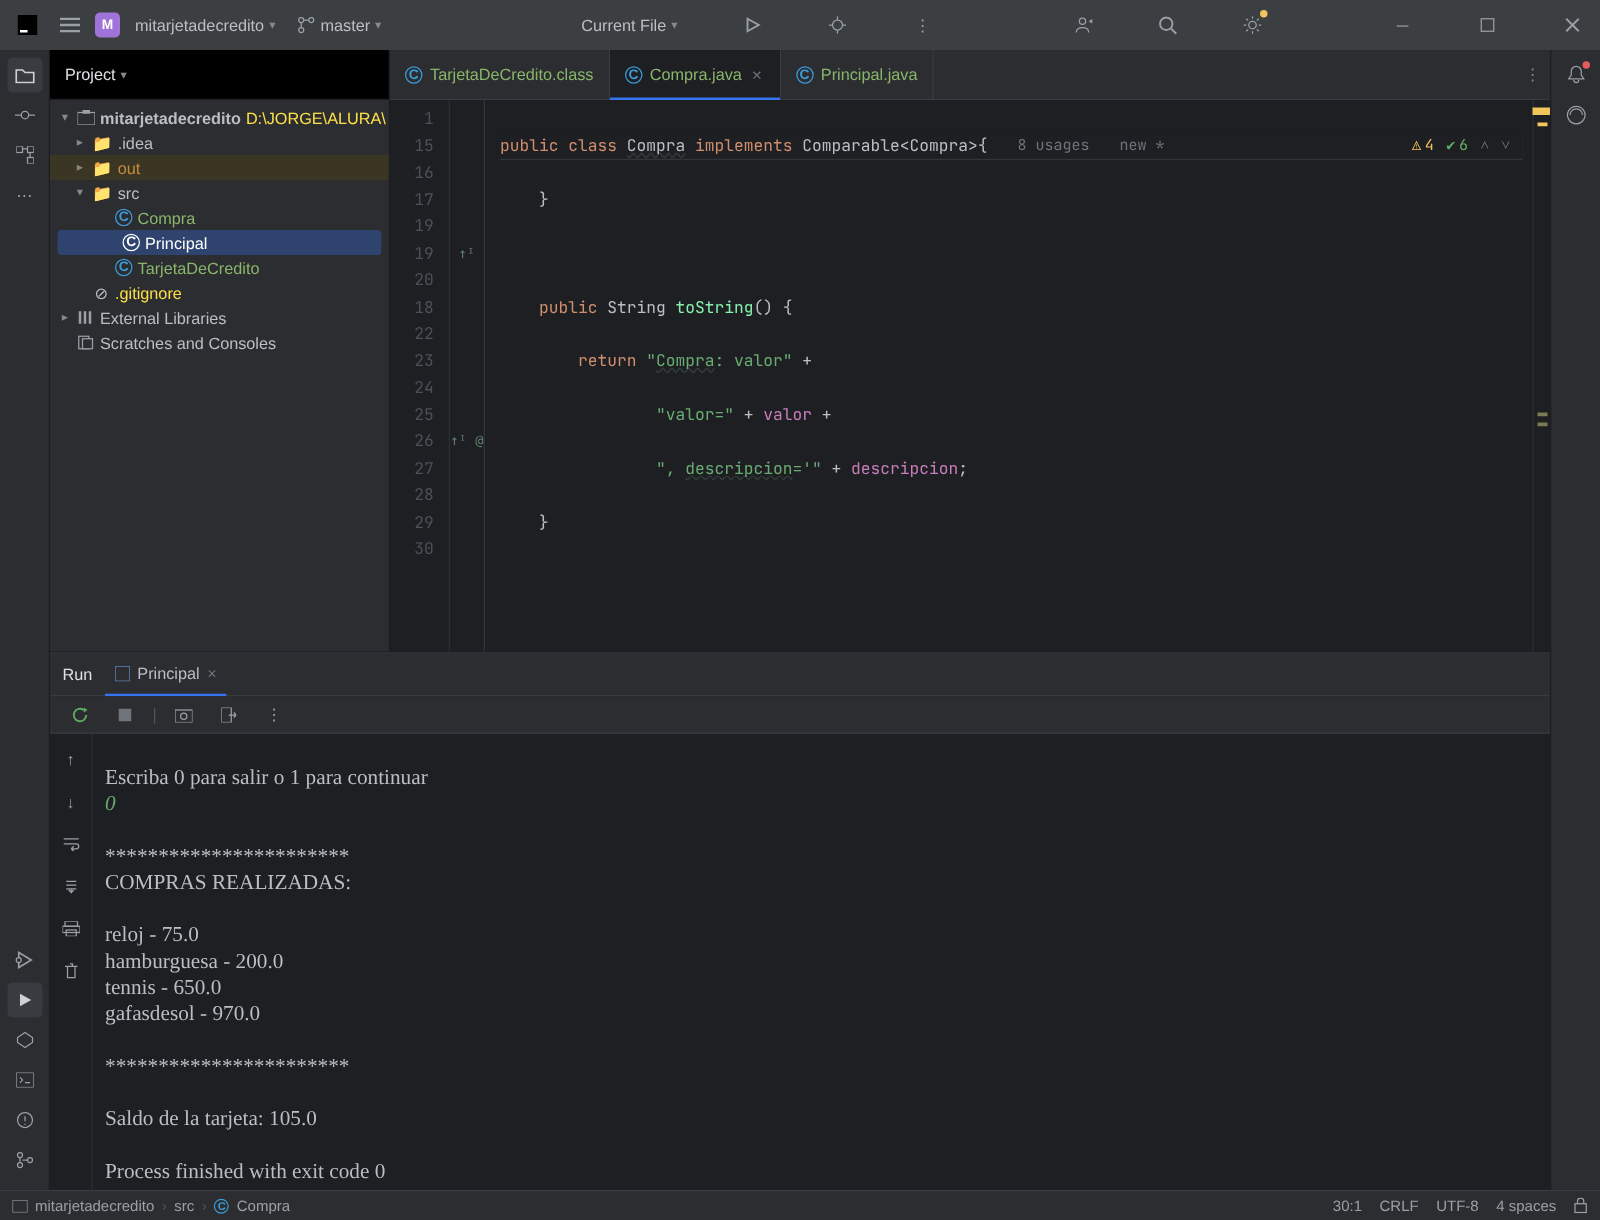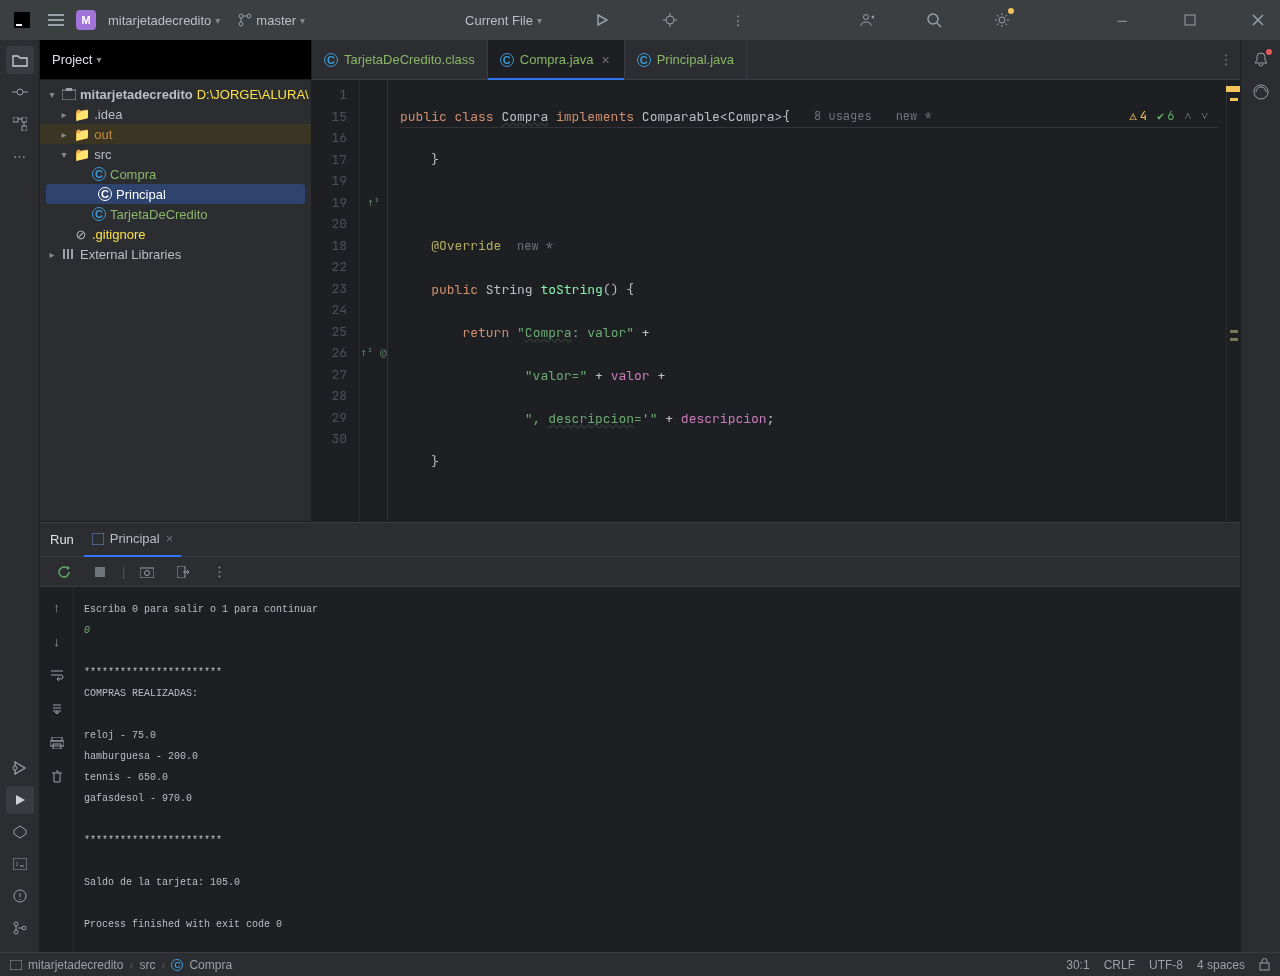--- a/index.html
+++ b/index.html
@@ -129,22 +129,22 @@
 .run-panel {
   height: 430px; background:#1e1f22; display:flex; flex-direction:column; border-top:1px solid #393b40;
 }
 .run-header { height:34px; background:#2b2d30; display:flex; align-items:center; padding:0 10px; gap:10px; border-bottom:1px solid #393b40;}
 .run-header .run-title { color:#dfe1e5; font-weight:500;}
 .run-tab { display:flex; align-items:center; gap:6px; padding:0 8px; height:34px; border-bottom:2px solid #3574f0;}
 .run-toolbar { height:30px; background:#2b2d30; display:flex; align-items:center; padding:0 10px; gap:8px; border-bottom:1px solid #393b40;}
 .run-body { flex:1; display:flex; min-height:0; }
 .run-left { width:34px; display:flex; flex-direction:column; align-items:center; gap:6px; padding-top:6px; border-right:1px solid #2b2d30;}
 .run-out {
-  flex:1; font-family:Liberation Mono, monospace; font-size:10px; line-height:21px;
-  padding:12px 10px; white-space:pre; overflow:hidden; color:#bcbec4;
+  flex:1; font-family:Liberation Serif, serif; font-size:17px; line-height:21px;
+  padding:24px 10px; white-space:pre; overflow:hidden; color:#bcbec4;
 }
 .run-out .inp { color:#6aab73; font-style:italic;}
 
 .statusbar {
   height:24px; background:#2b2d30; border-top:1px solid #393b40;
   display:flex; align-items:center; padding:0 10px; gap:8px; font-size:12px; color:#9aa0a6;
 }
 .statusbar .crumb { display:flex; align-items:center; gap:6px;}
 .statusbar .right { margin-left:auto; display:flex; gap:14px; align-items:center;}
 .sep { color:#555; }
@@ -346,20 +346,28 @@
           <div class="tree-row indent2">
               <span style="width:14px;text-align:center">⊘</span>
               <span class="dim">.gitignore</span>
             </div>
           <div class="tree-row">
               <span class="tw">▸</span>
               <svg width="14" height="12">
                 <path d="M2 1v10M6 1v10M10 1v10" stroke="#9aa0a6" stroke-width="2"></path>
               </svg>
               <span>External Libraries</span>
+            </div>
+          <div class="tree-row">
+              <span class="tw"> </span>
+              <svg width="14" height="12">
+                <rect x="1" y="1" width="8" height="10" fill="none" stroke="#9aa0a6"></rect>
+                <rect x="4" y="3" width="8" height="8" fill="#2b2d30" stroke="#9aa0a6"></rect>
+              </svg>
+              <span>Scratches and Consoles</span>
             </div>
         </div>
       </div>
 
       <div class="editor-area">
         <div class="tabs-row">
           <div class="tab">
             <span class="class-ico">C</span>
             <span class="green">TarjetaDeCredito.class</span>
           </div>
@@ -411,21 +419,20 @@
               <div>↑ᴵ @</div>
               <div></div>
               <div></div>
               <div></div>
               <div></div>
             </div>
           <div class="code">
 <div class="sticky-line"><span><span class="k">public class </span><span class="und">Compra</span><span class="k"> implements </span><span class="nm">Comparable&lt;Compra&gt;{</span></span>   <span class="usage">8 usages</span>   <span class="usage">new *</span><span class="sticky-badges"><span class="warn-b">⚠<span>4</span></span><span class="ok-b">✔<span>6</span></span><span class="nav-arrow">˄</span><span class="nav-arrow">˅</span></span></div>
 <div>    }</div>
 <div> </div>
-<div>    <span class="a">@Override</span>  <span class="usage">new *</span></div>
 <div>    <span class="k">public</span> String <span class="fn">toString</span>() {</div>
 <div>        <span class="k">return</span> <span class="s">"<span class="und">Compra</span>: valor"</span> +</div>
 <div>                <span class="s">"valor="</span> + <span class="p">valor</span> +</div>
 <div>                <span class="s">", <span class="und">descripcion</span>='"</span> + <span class="p">descripcion</span>;</div>
 <div>    }</div>
 
 
 
 
 

